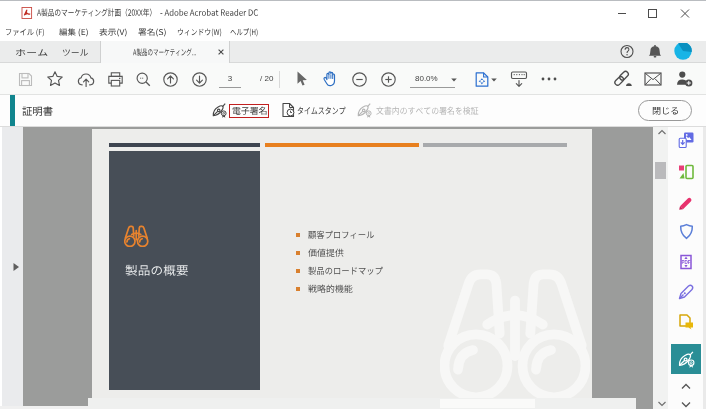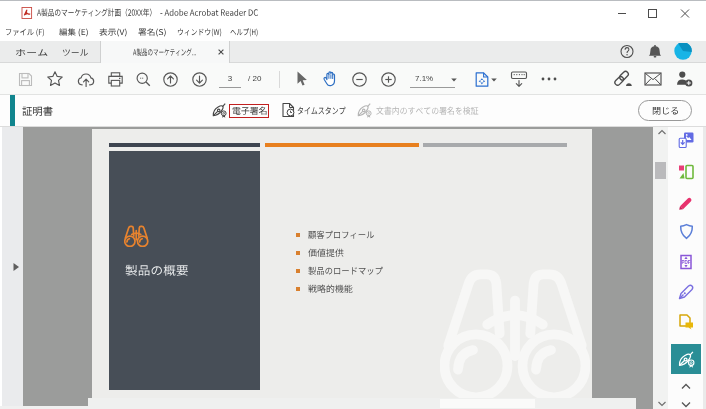--- a/index.html
+++ b/index.html
@@ -97,39 +97,39 @@
         <path d="M8.5 5 V12 M5.6 9.2 L8.5 12.1 11.4 9.2" fill="none" stroke="#575757" stroke-width="1.15" stroke-linecap="round" stroke-linejoin="round"></path>
       </g>
 </svg>
 <svg class="abs" style="left:191px;top:70px" width="17" height="17" viewBox="0 0 17 17">
 <circle cx="8.5" cy="8.5" r="6.7" fill="none" stroke="#575757" stroke-width="1.15"></circle>
 <g transform="rotate(0 8.5 8.5)">
         <path d="M8.5 5 V12 M5.6 9.2 L8.5 12.1 11.4 9.2" fill="none" stroke="#575757" stroke-width="1.15" stroke-linecap="round" stroke-linejoin="round"></path>
       </g>
 </svg>
 <div class="abs" style="left:219px;top:69px;width:22px;height:18px;border-bottom:1px solid #9a9a9a;font-size:8px;color:#444;text-align:center;line-height:18px">3</div>
-<div class="abs" style="left:248px;top:69px;width:30px;height:18px;font-size:8px;color:#444;line-height:18px">/ 20</div>
+<div class="abs" style="left:260px;top:69px;width:30px;height:18px;font-size:8px;color:#444;line-height:18px">/ 20</div>
 <div class="abs" style="left:279px;top:70px;width:1px;height:17px;background:#d9d9d9"></div>
 <svg class="abs" style="left:293px;top:69px" width="16" height="18" viewBox="0 0 16 18">
 <path d="M4.5 1.5 L4.5 13.8 L7.6 10.9 L9.5 15.6 L11.6 14.7 L9.7 10.2 L13.9 9.9 Z" fill="#686868"></path>
 </svg>
 <svg class="abs" style="left:321px;top:69px" width="17" height="18" viewBox="0 0 17 18">
 <path d="M3.4 9.8 Q2.5 8 3.8 7.5 Q4.8 7.2 5.5 8.7 L5.9 9.6 V4.5 Q5.9 3.3 6.9 3.3 Q7.9 3.3 7.9 4.5 V3 Q7.9 1.8 8.9 1.8 Q9.9 1.8 9.9 3 V3.4 Q9.9 2.4 10.8 2.4 Q11.7 2.4 11.7 3.6 V4.9 Q11.7 4 12.6 4 Q13.5 4 13.5 5.2 V10.8 Q13.5 14.6 10.3 15.5 Q7.2 16.3 5.7 13.5 Z" fill="#fff" stroke="#2e6fc2" stroke-width="1.2" stroke-linejoin="round"></path>
 <path d="M7.9 4.9 V8.4 M9.9 4.7 V8.4 M11.7 5.2 V8.6" fill="none" stroke="#2e6fc2" stroke-width="1" stroke-linecap="round"></path>
 </svg>
 <svg class="abs" style="left:351px;top:70px" width="17" height="17" viewBox="0 0 17 17">
 <circle cx="8.5" cy="8.5" r="6.7" fill="none" stroke="#575757" stroke-width="1.15"></circle>
 <line x1="5.3" y1="8.5" x2="11.7" y2="8.5" stroke="#575757" stroke-width="1.15"></line>
 </svg>
 <svg class="abs" style="left:380px;top:70px" width="17" height="17" viewBox="0 0 17 17">
 <circle cx="8.5" cy="8.5" r="6.7" fill="none" stroke="#575757" stroke-width="1.15"></circle>
 <line x1="5.3" y1="8.5" x2="11.7" y2="8.5" stroke="#575757" stroke-width="1.15"></line>
 <line x1="8.5" y1="5.3" x2="8.5" y2="11.7" stroke="#575757" stroke-width="1.15"></line>
 </svg>
-<div class="abs" style="left:410px;top:69px;width:45px;height:18px;border-bottom:1px solid #9a9a9a;font-size:8px;color:#444;line-height:18px;padding-left:5px">7.1%</div>
+<div class="abs" style="left:410px;top:69px;width:45px;height:18px;border-bottom:1px solid #9a9a9a;font-size:8px;color:#444;line-height:18px;padding-left:5px">80.0%</div>
 <svg class="abs" style="left:450px;top:75px" width="8" height="8" viewBox="0 0 8 8">
       <path d="M1.2 2.5 L4 5.5 L6.8 2.5 Z" fill="#555"></path>
     </svg>
 <svg class="abs" style="left:474px;top:70px" width="16" height="17" viewBox="0 0 16 17">
 <path d="M2.2 1.8 H9.6 L13.8 6 V15.2 H2.2 Z" fill="none" stroke="#2b6fd0" stroke-width="1.2" stroke-linejoin="round"></path>
 <path d="M9.6 1.8 V6 H13.8" fill="none" stroke="#2b6fd0" stroke-width="1.1"></path>
 <g fill="#2b6fd0">
         <path d="M7.9 7.2 l1.3 1.9 h-2.6 Z"></path>
         <path d="M7.9 13.4 l1.3 -1.9 h-2.6 Z"></path>
         <path d="M4.6 10.3 l1.9 -1.3 v2.6 Z"></path>

